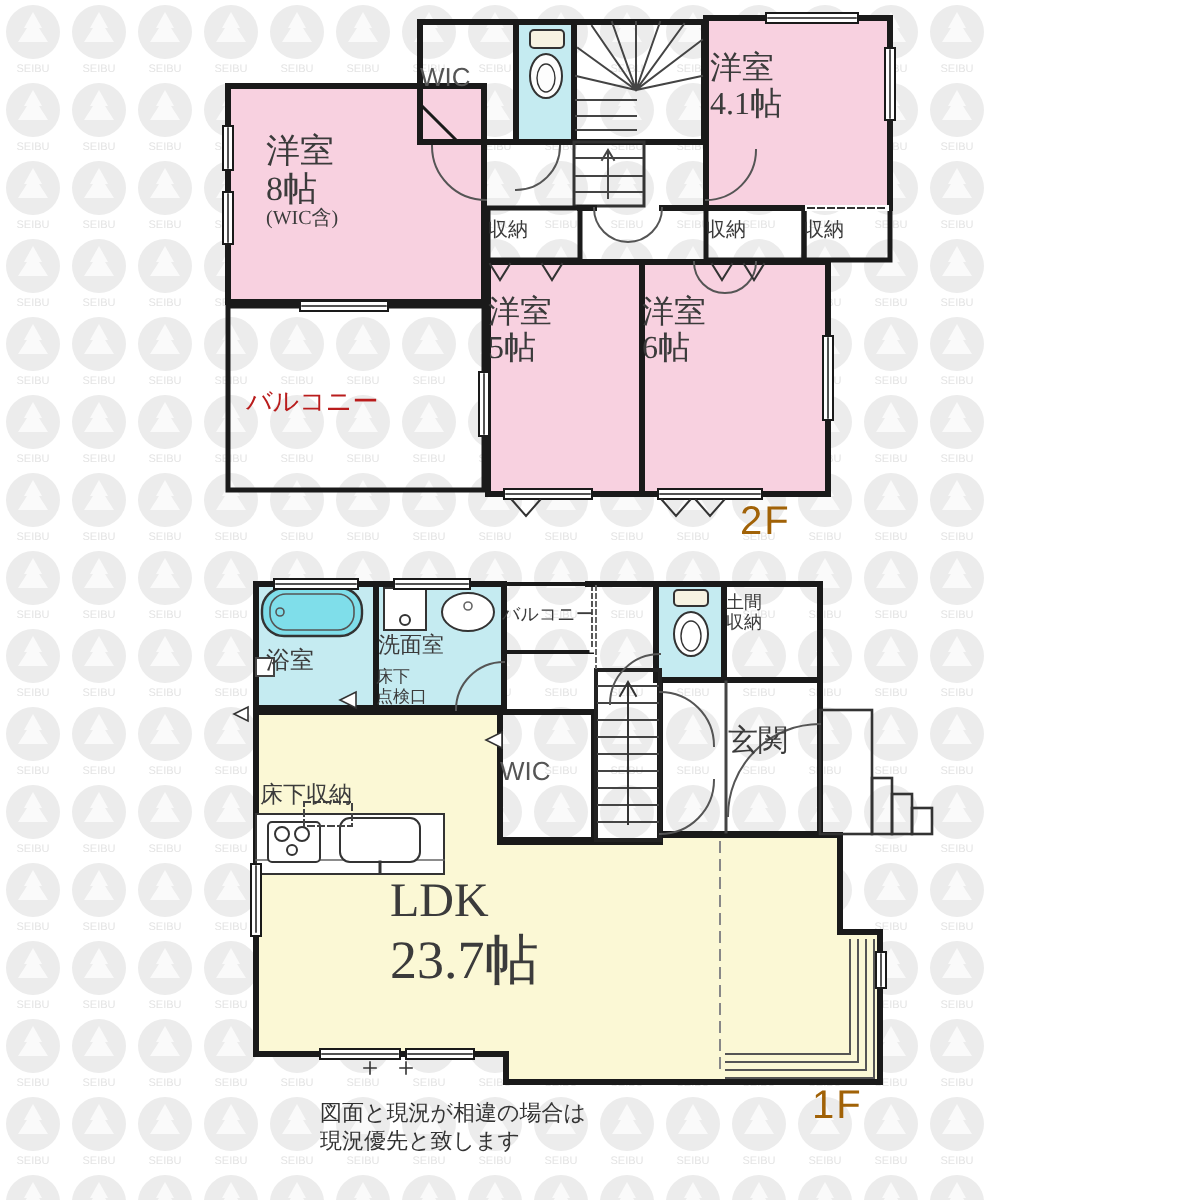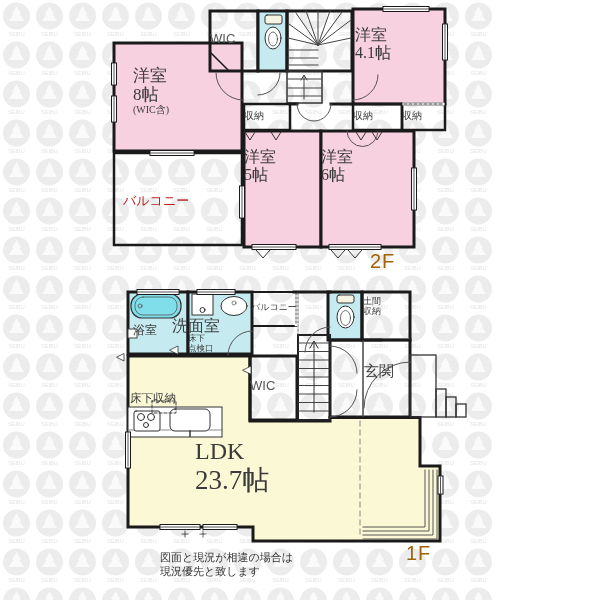--- a/index.html
+++ b/index.html
@@ -1420,21 +1420,21 @@
         <rect x="438" y="476" width="5" height="18"></rect>
           <line x1="440.5" y1="477" x2="440.5" y2="493" stroke-width="0.75"></line>
       </g>
       <g stroke="#333" stroke-width="0.8">
         <path d="M185,531 V537 M182,534 H188 M203,531 V537 M200,534 H206" fill="none"></path>
       </g>
     </g>
   </svg>
 
   <div class="lbl" style="left:133px;top:324px;width:52px;font-size:12px">浴室</div>
-  <div class="lbl" style="left:172px;top:317px;width:62px;font-size:16px">洗面室</div>
+  <div class="lbl" style="left:189px;top:317px;width:62px;font-size:11px">洗面室</div>
   <div class="lbl" style="left:251px;top:302px;width:46px;font-size:9px">バルコニー</div>
   <div class="lbl" style="left:188px;top:334px;width:42px;font-size:8.5px">
     <span class="sub">床下</span>
     <span class="sub">点検口</span>
   </div>
   <div class="lbl" style="left:363px;top:296px;width:44px;font-size:9px">
     <span class="sub">土間</span>
     <span class="sub">収納</span>
   </div>
   <div class="lbl" style="left:364px;top:363px;width:60px;font-size:15px">玄関</div>

